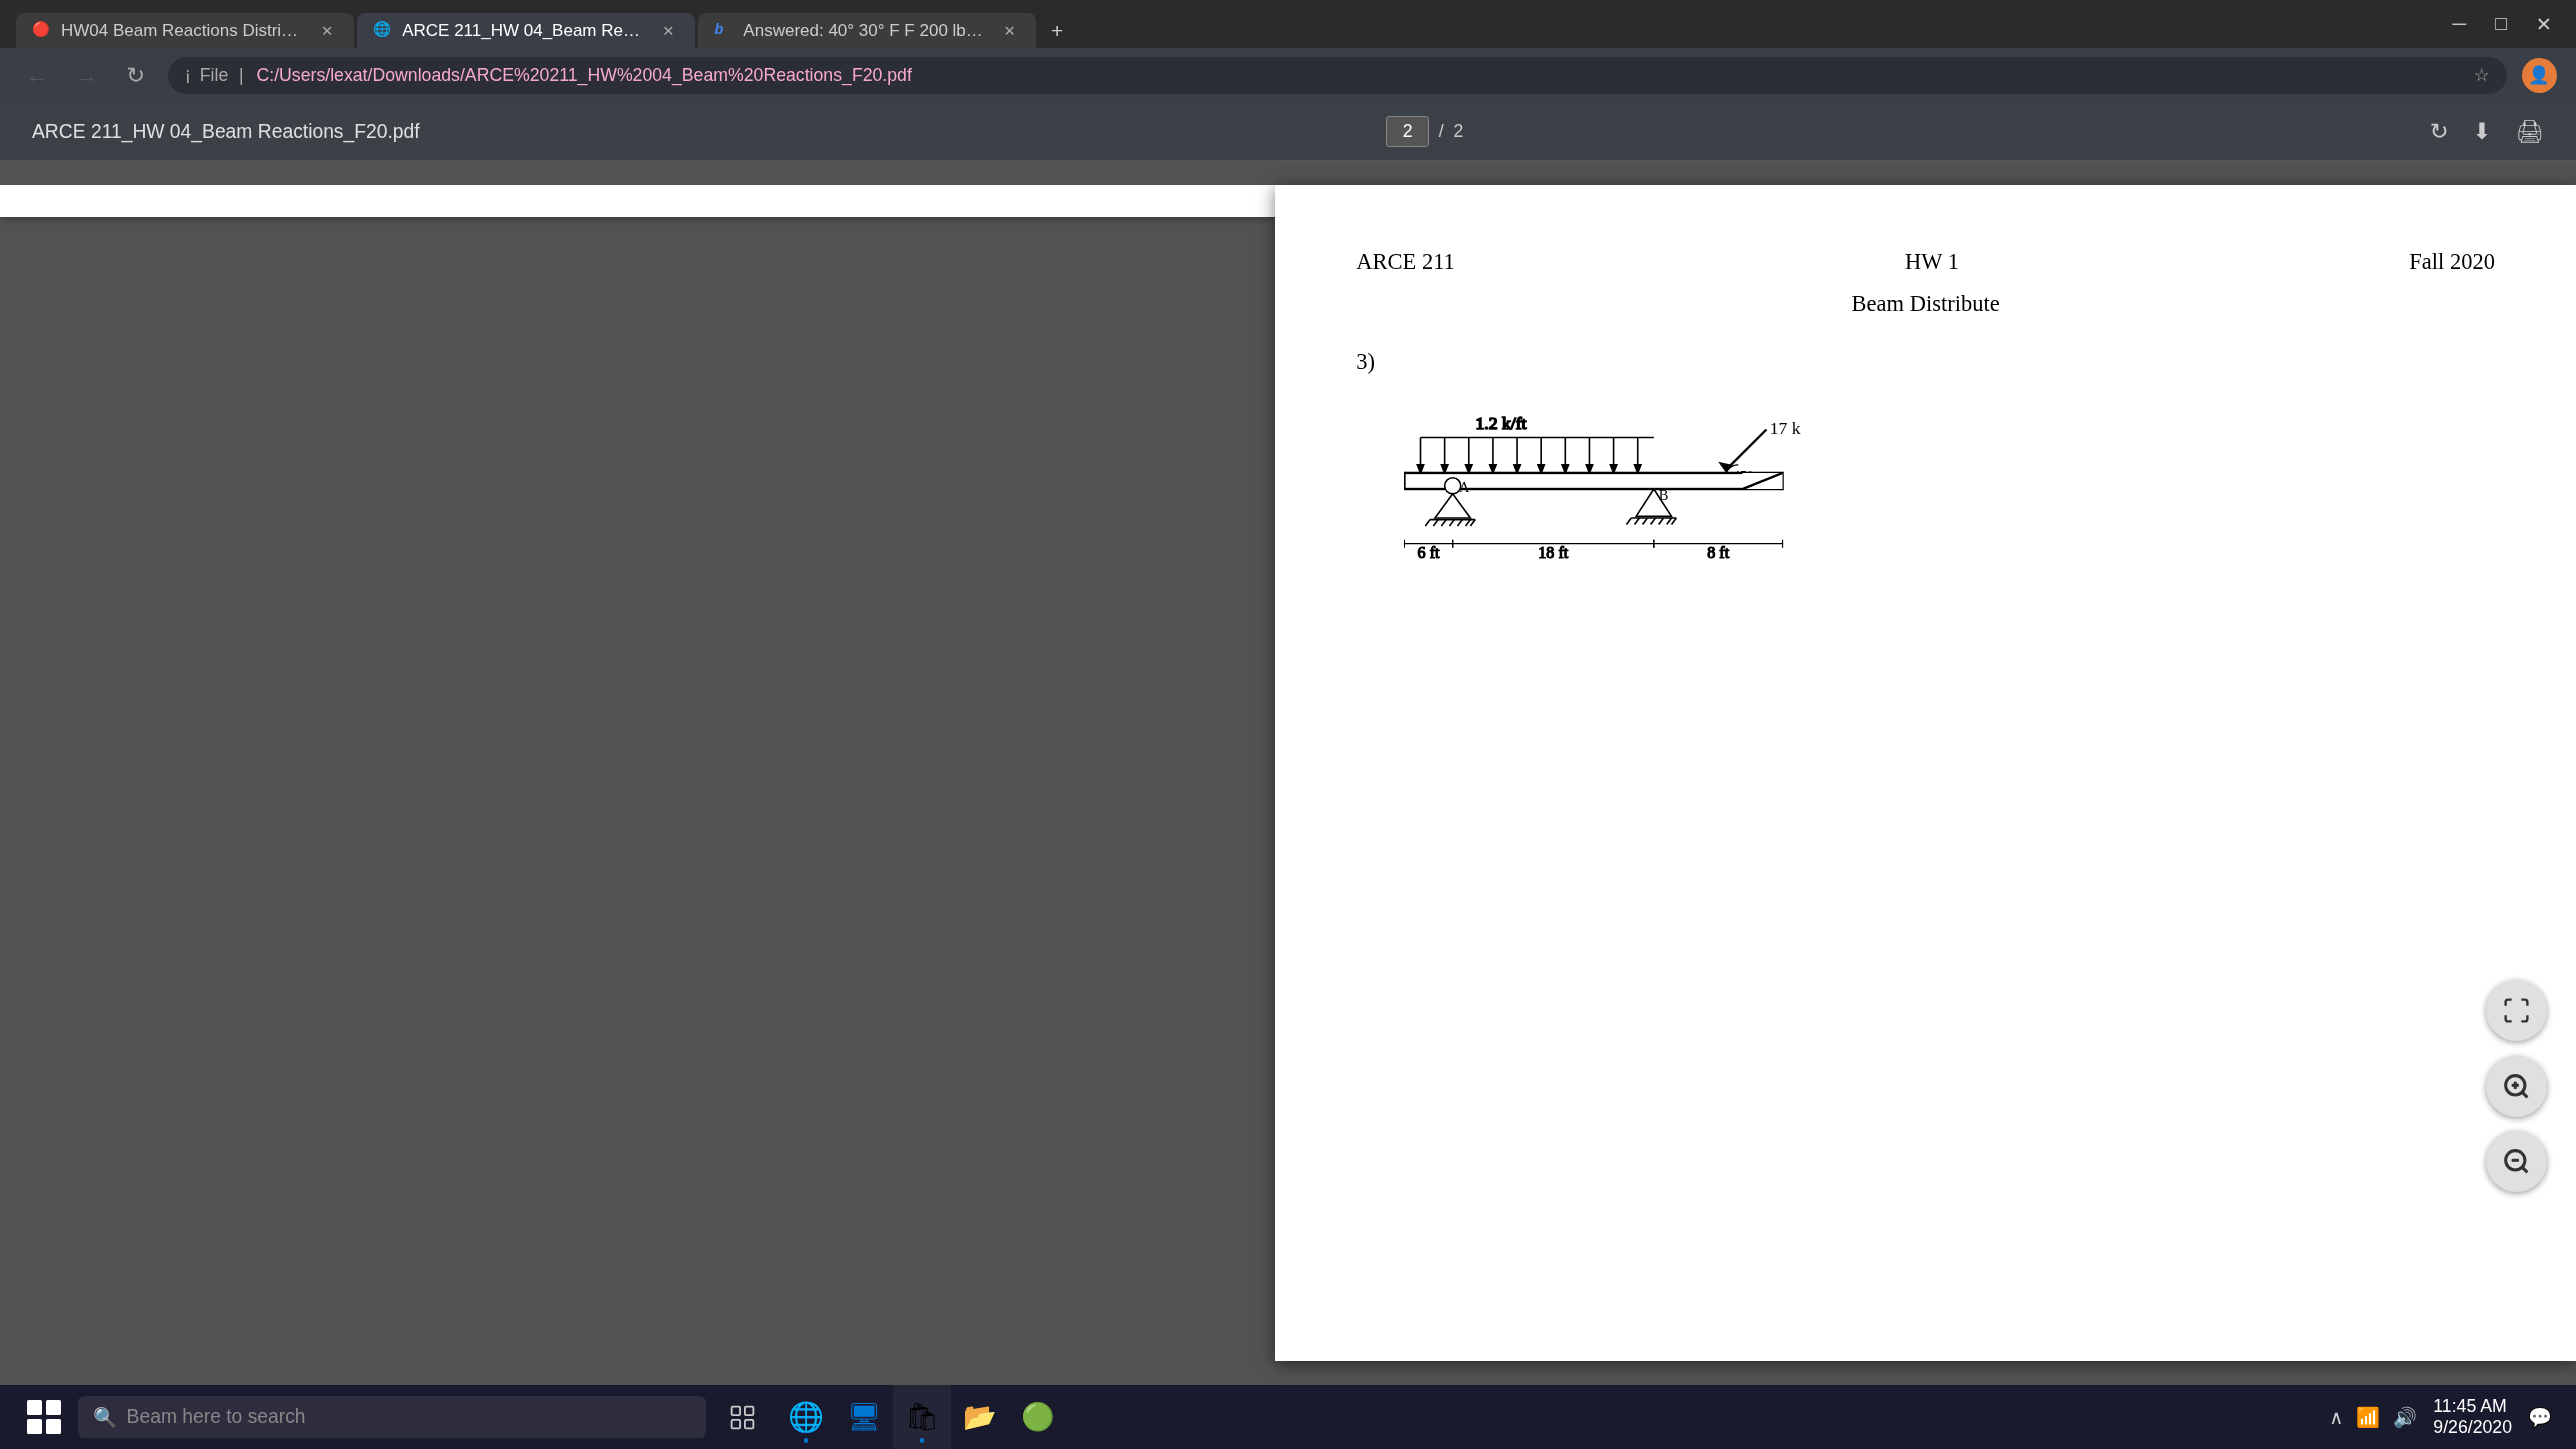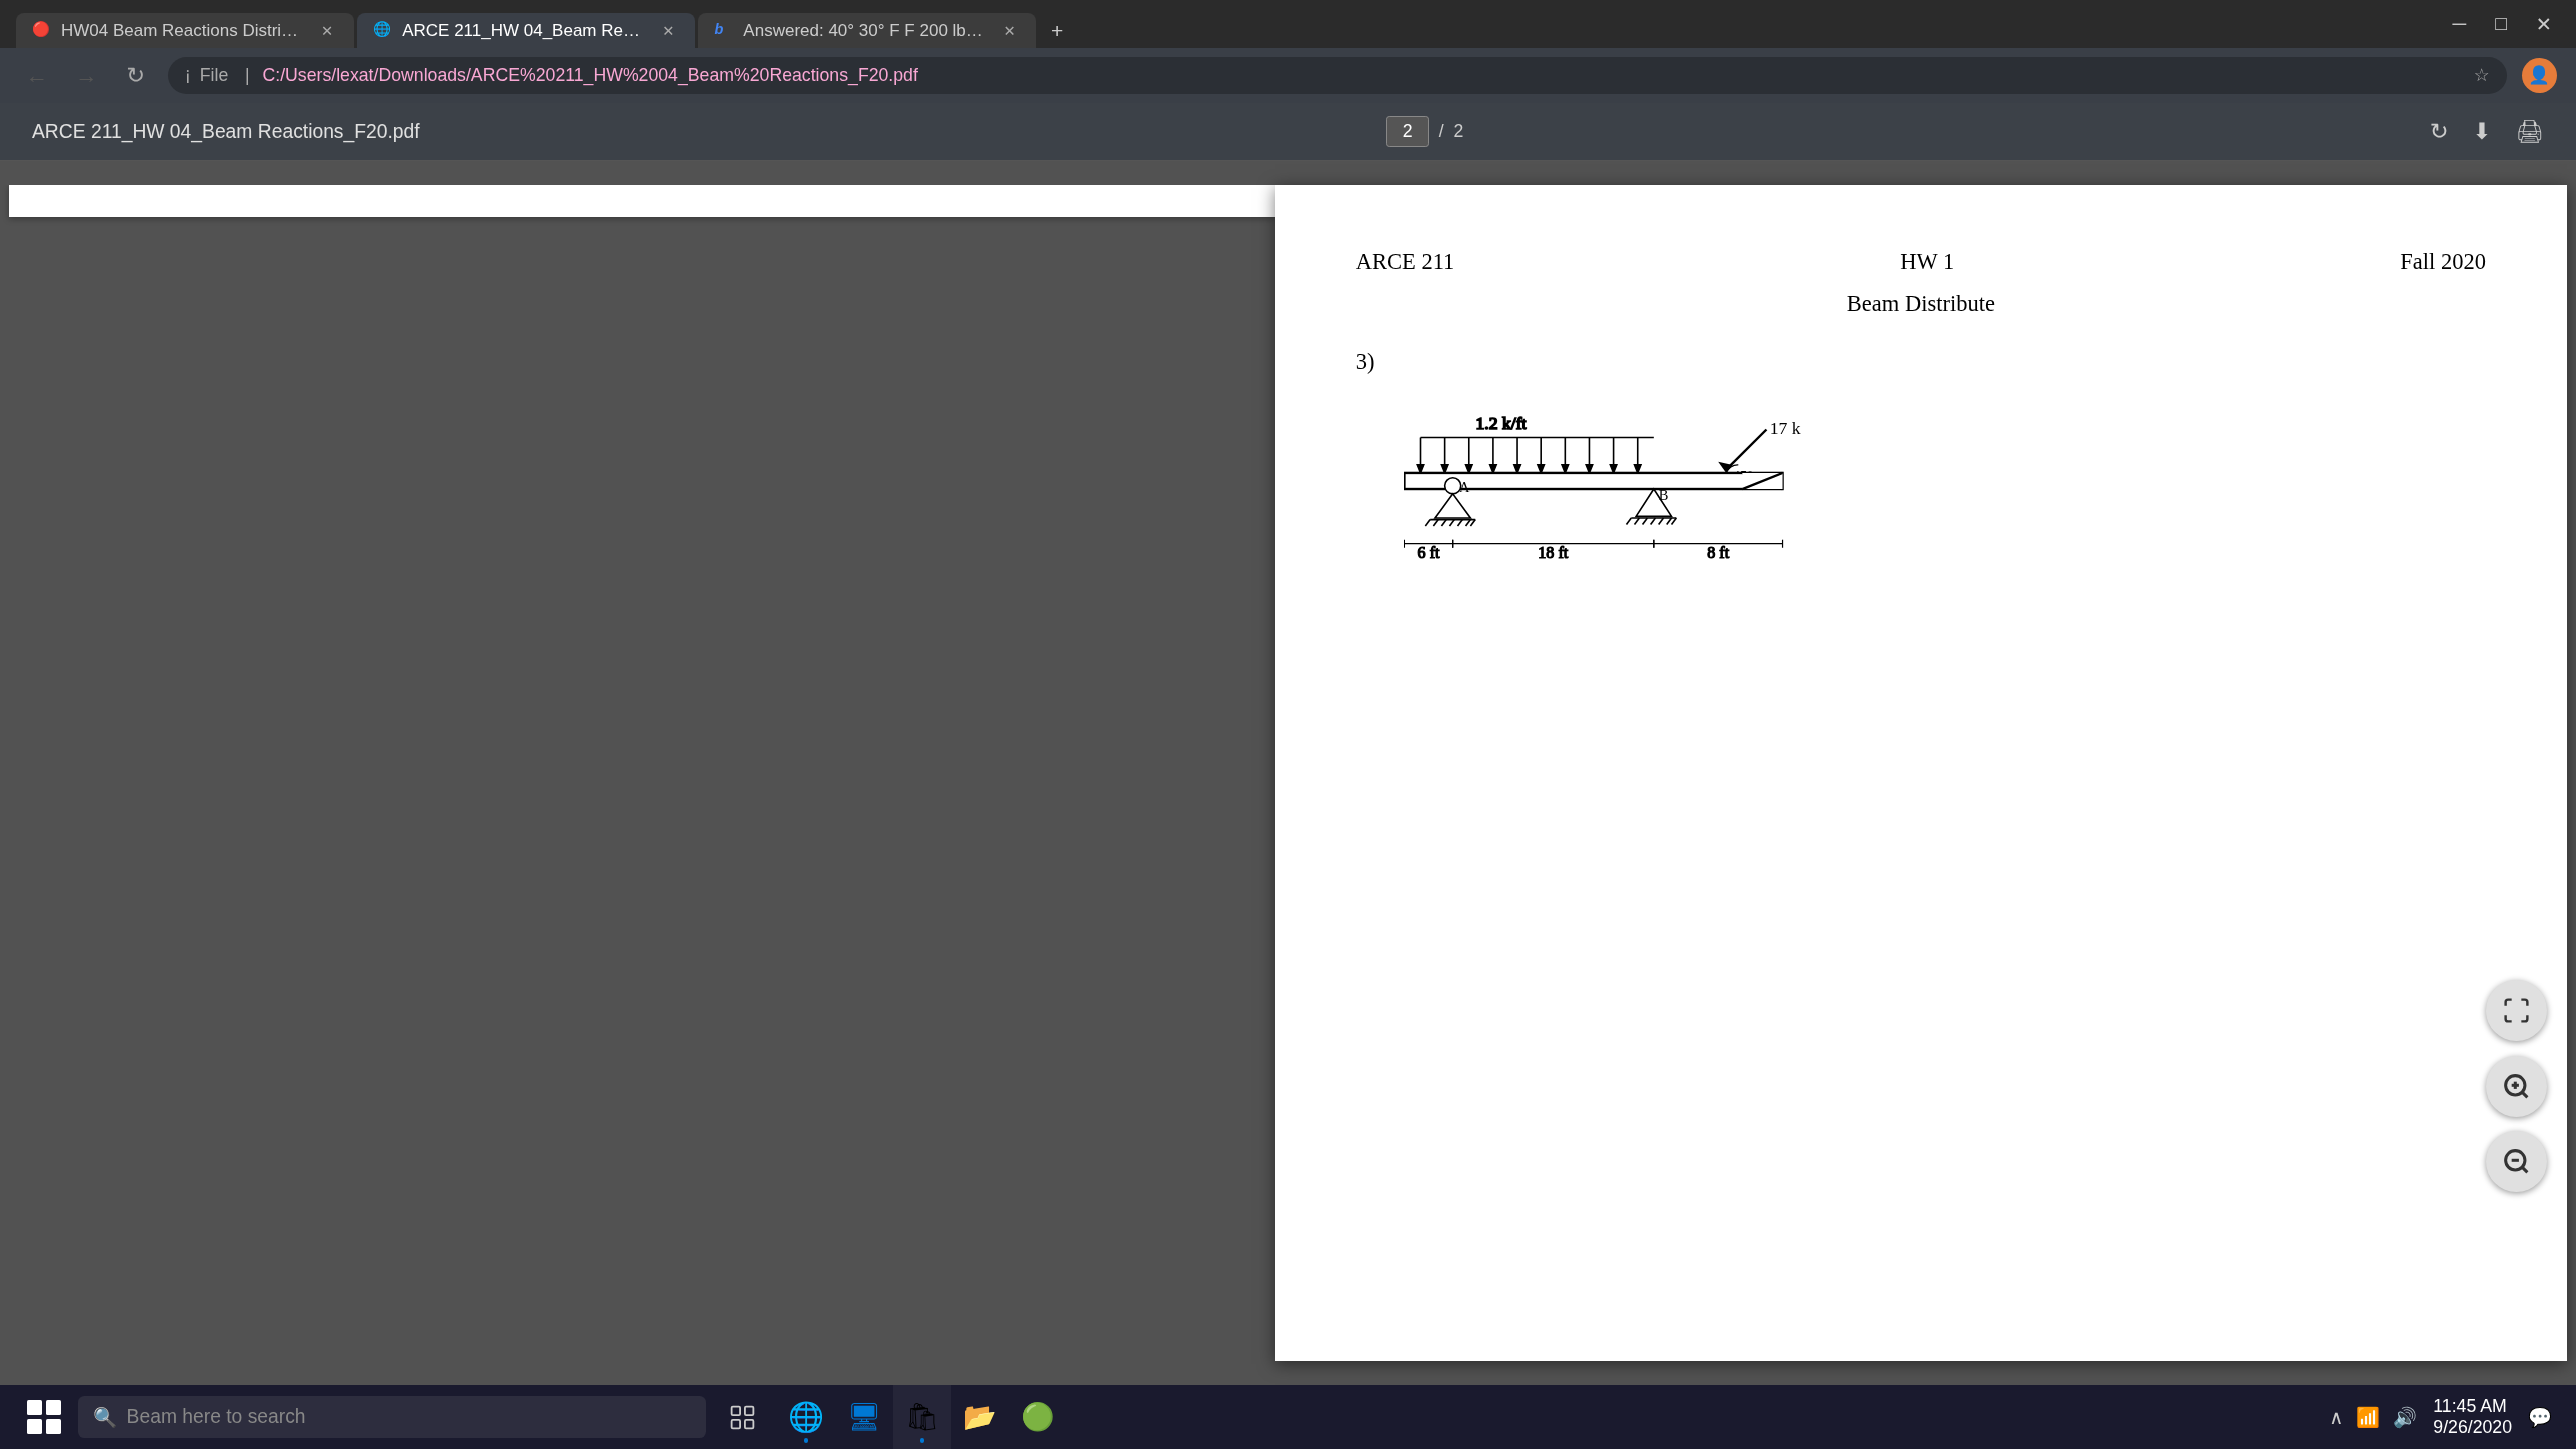--- a/index.html
+++ b/index.html
@@ -201,21 +201,21 @@
       font-size: 22.5px;
       color: #ccc;
       cursor: pointer;
     }
 
     
     .pdf-content-area {
       background: #525252;
       display: flex;
       justify-content: center;
-      padding: 24px 9px;
+      padding: 24px 0;
       position: relative;
       overflow-y: auto;
       height: calc(1449px - 48px - 55px - 58px - 64px);
     }
 
     .pdf-page {
       background: #fff;
       width: 1513px;
       min-height: 725px;
       padding: 64px 81px;
@@ -429,21 +429,21 @@
     <span class="win-btn close">✕</span>
   </div>
 </div>
 
 <div class="address-bar-row">
   <div class="nav-btn disabled">←</div>
   <div class="nav-btn disabled">→</div>
   <div class="nav-btn">↻</div>
   <div class="address-bar">
     <span class="address-icon">ℹ</span>
-    <span style="font-size:17.7px;color:#aaa;margin-right:7px;">File</span>
+    <span style="font-size:17.7px;color:#aaa;margin-right:1px;">File</span>
     <span style="font-size:17.7px;color:#aaa;margin-right:3.2px;"> | </span>
     <span class="address-text">C:/Users/lexat/Downloads/ARCE%20211_HW%2004_Beam%20Reactions_F20.pdf</span>
     <div class="address-right-icons">
       <span class="addr-icon-btn">☆</span>
     </div>
   </div>
   <div class="browser-right-btns">
     <div class="avatar">👤</div>
   </div>
 </div>

